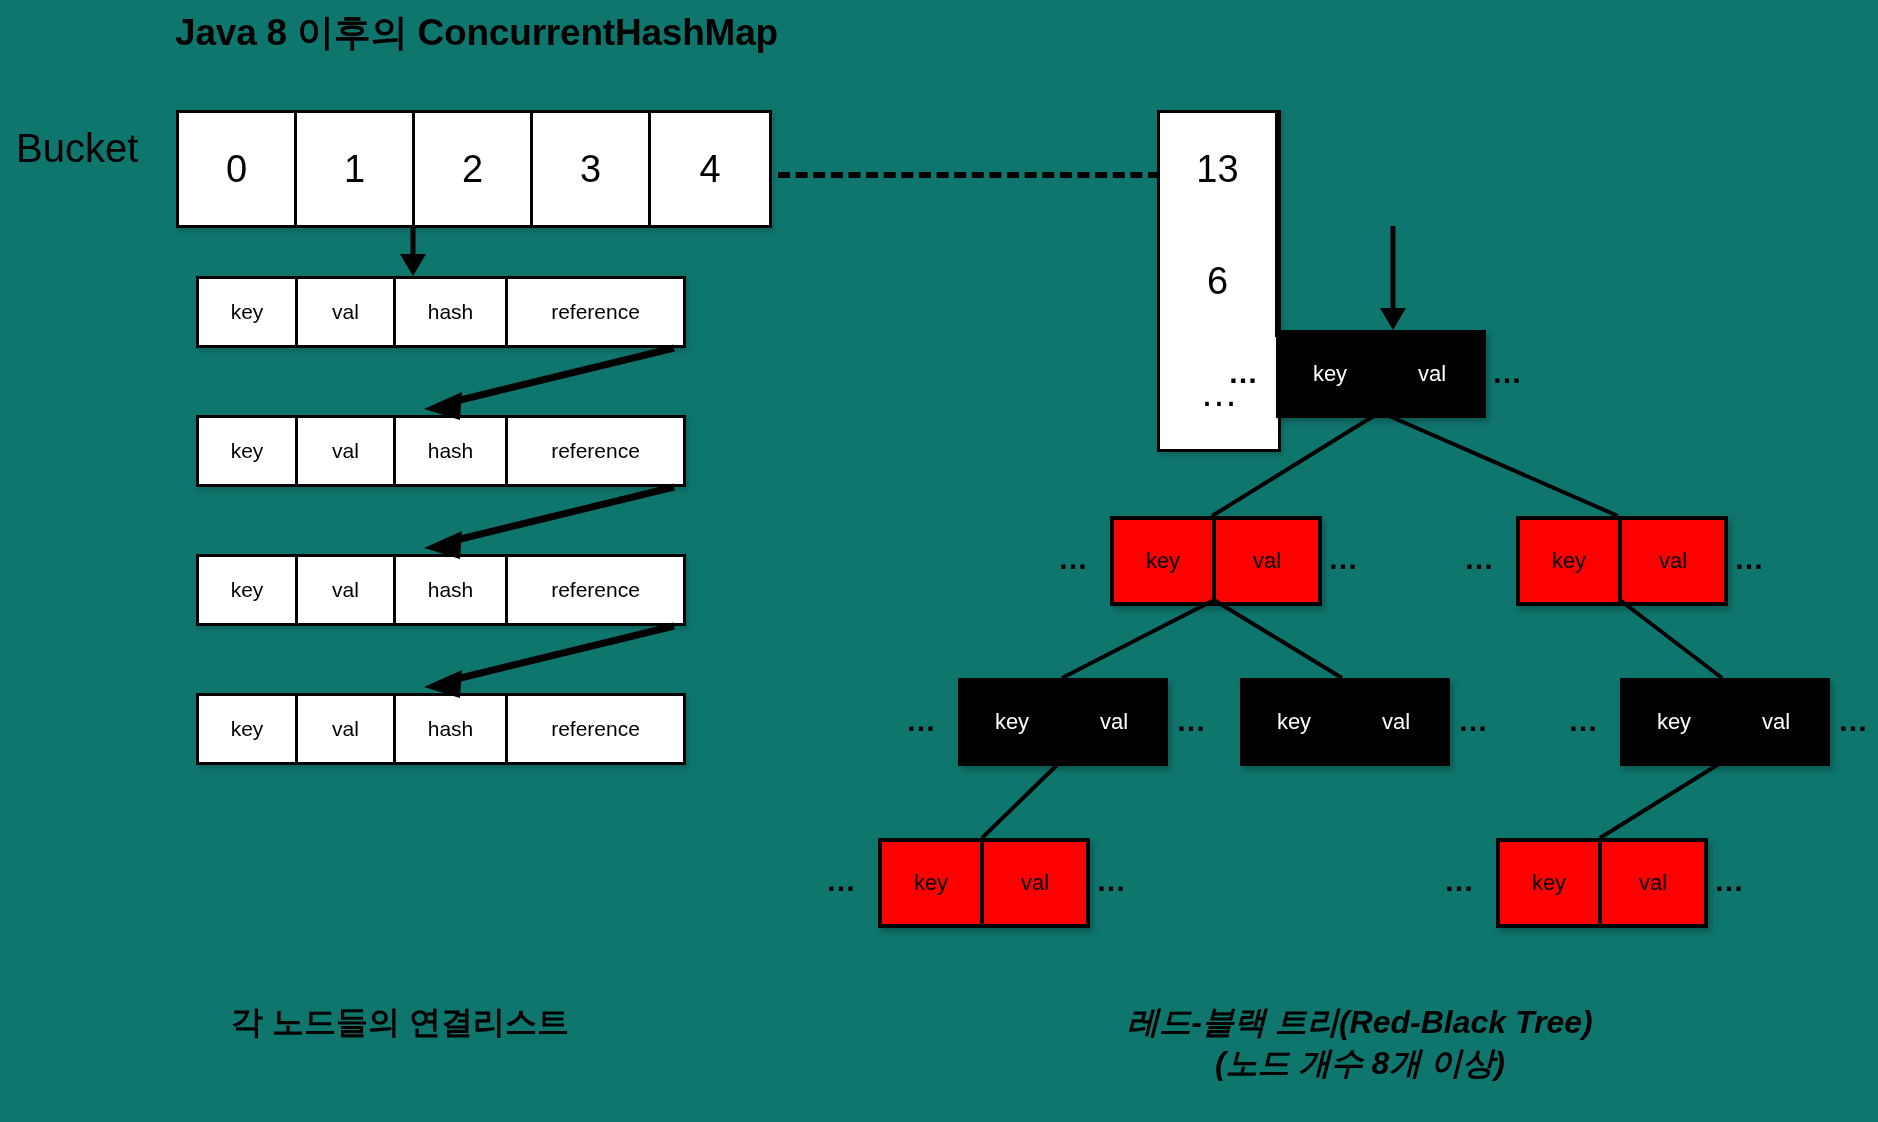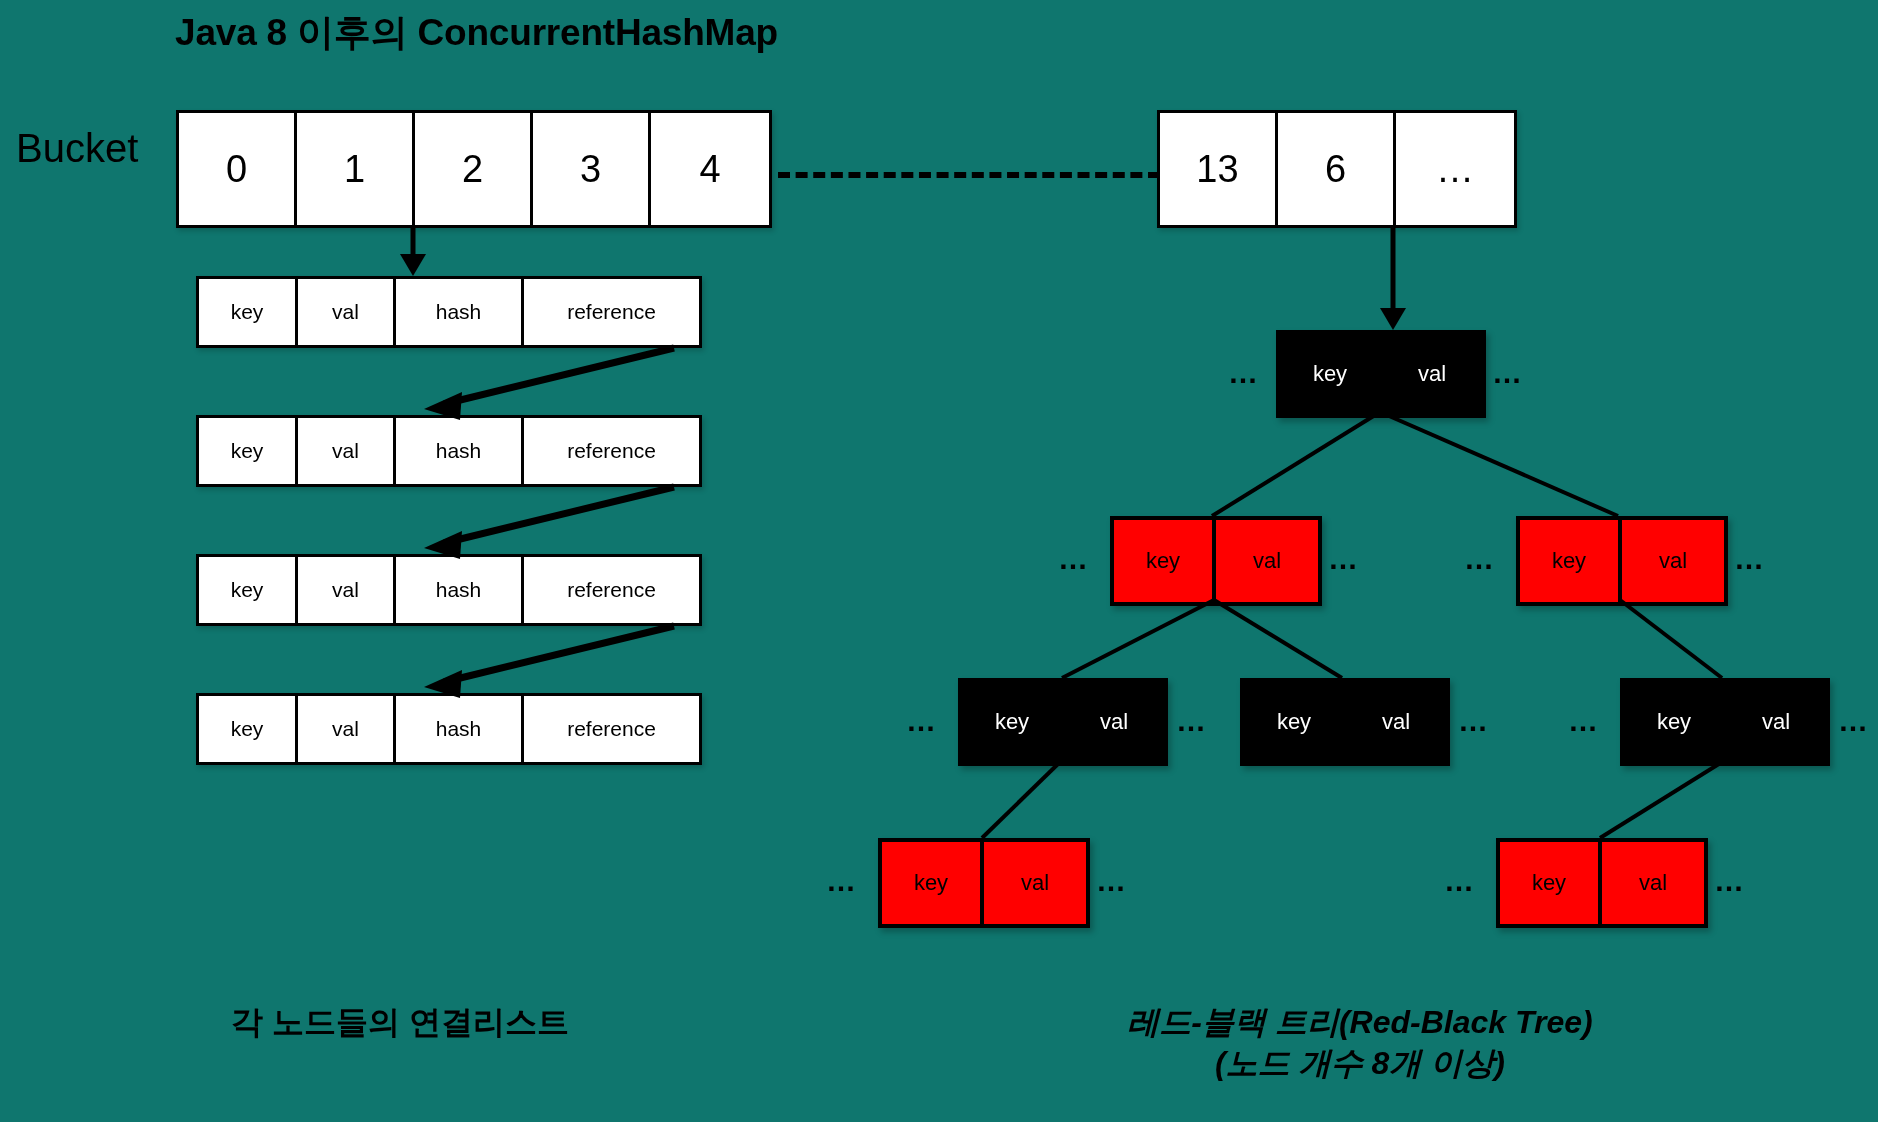--- a/index.html
+++ b/index.html
@@ -54,21 +54,21 @@
     border-right: 3px solid #000;
     display: flex;
     align-items: center;
     justify-content: center;
     font-size: 38px;
     background: #fff;
   }
   .bucket-cell:last-child { border-right: none; }
 
   #bucket-left  { left: 176px; top: 110px; }
-  #bucket-right { left: 1157px; top: 110px; }
+  #bucket-right { left: 1157px; top: 110px; flex-direction: column; }
 
   
   #bucket-dash {
     left: 778px;
     top: 172px;
     width: 382px;
     height: 0;
     border-top: 6px dashed #000;
   }
 
@@ -86,21 +86,21 @@
     border-right: 3px solid #000;
     display: flex;
     align-items: center;
     justify-content: center;
     font-size: 21px;
     background: #fff;
   }
   .ll-cell:last-child { border-right: none; }
   .ll-cell.w-key { width: 99px; }
   .ll-cell.w-val { width: 98px; }
-  .ll-cell.w-hash { width: 128px; }
+  .ll-cell.w-hash { width: 112px; }
   .ll-cell.w-ref { width: 175px; }
 
   
   .tnode {
     display: flex;
     box-sizing: border-box;
     box-shadow: 3px 4px 6px rgba(0,0,0,0.25);
   }
   .tnode .half {
     width: 102px;

